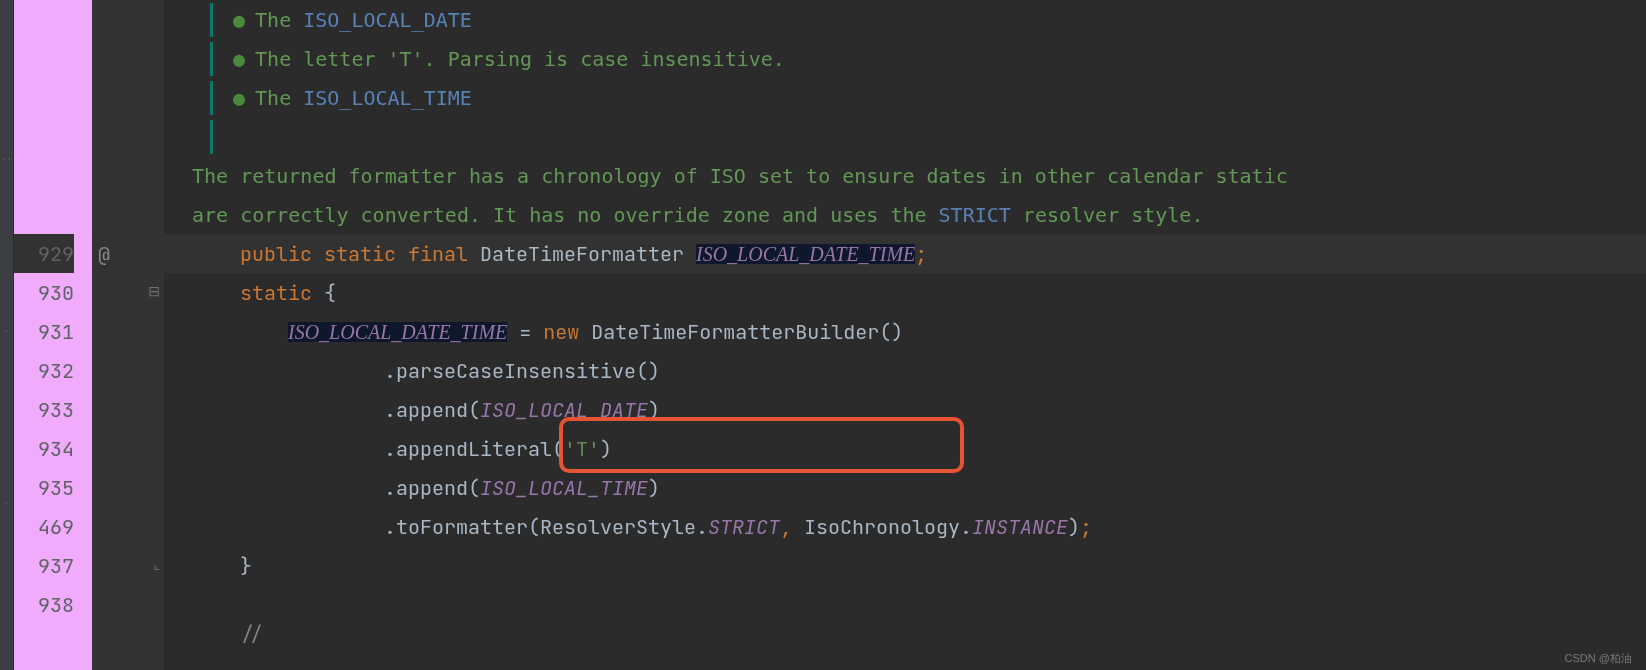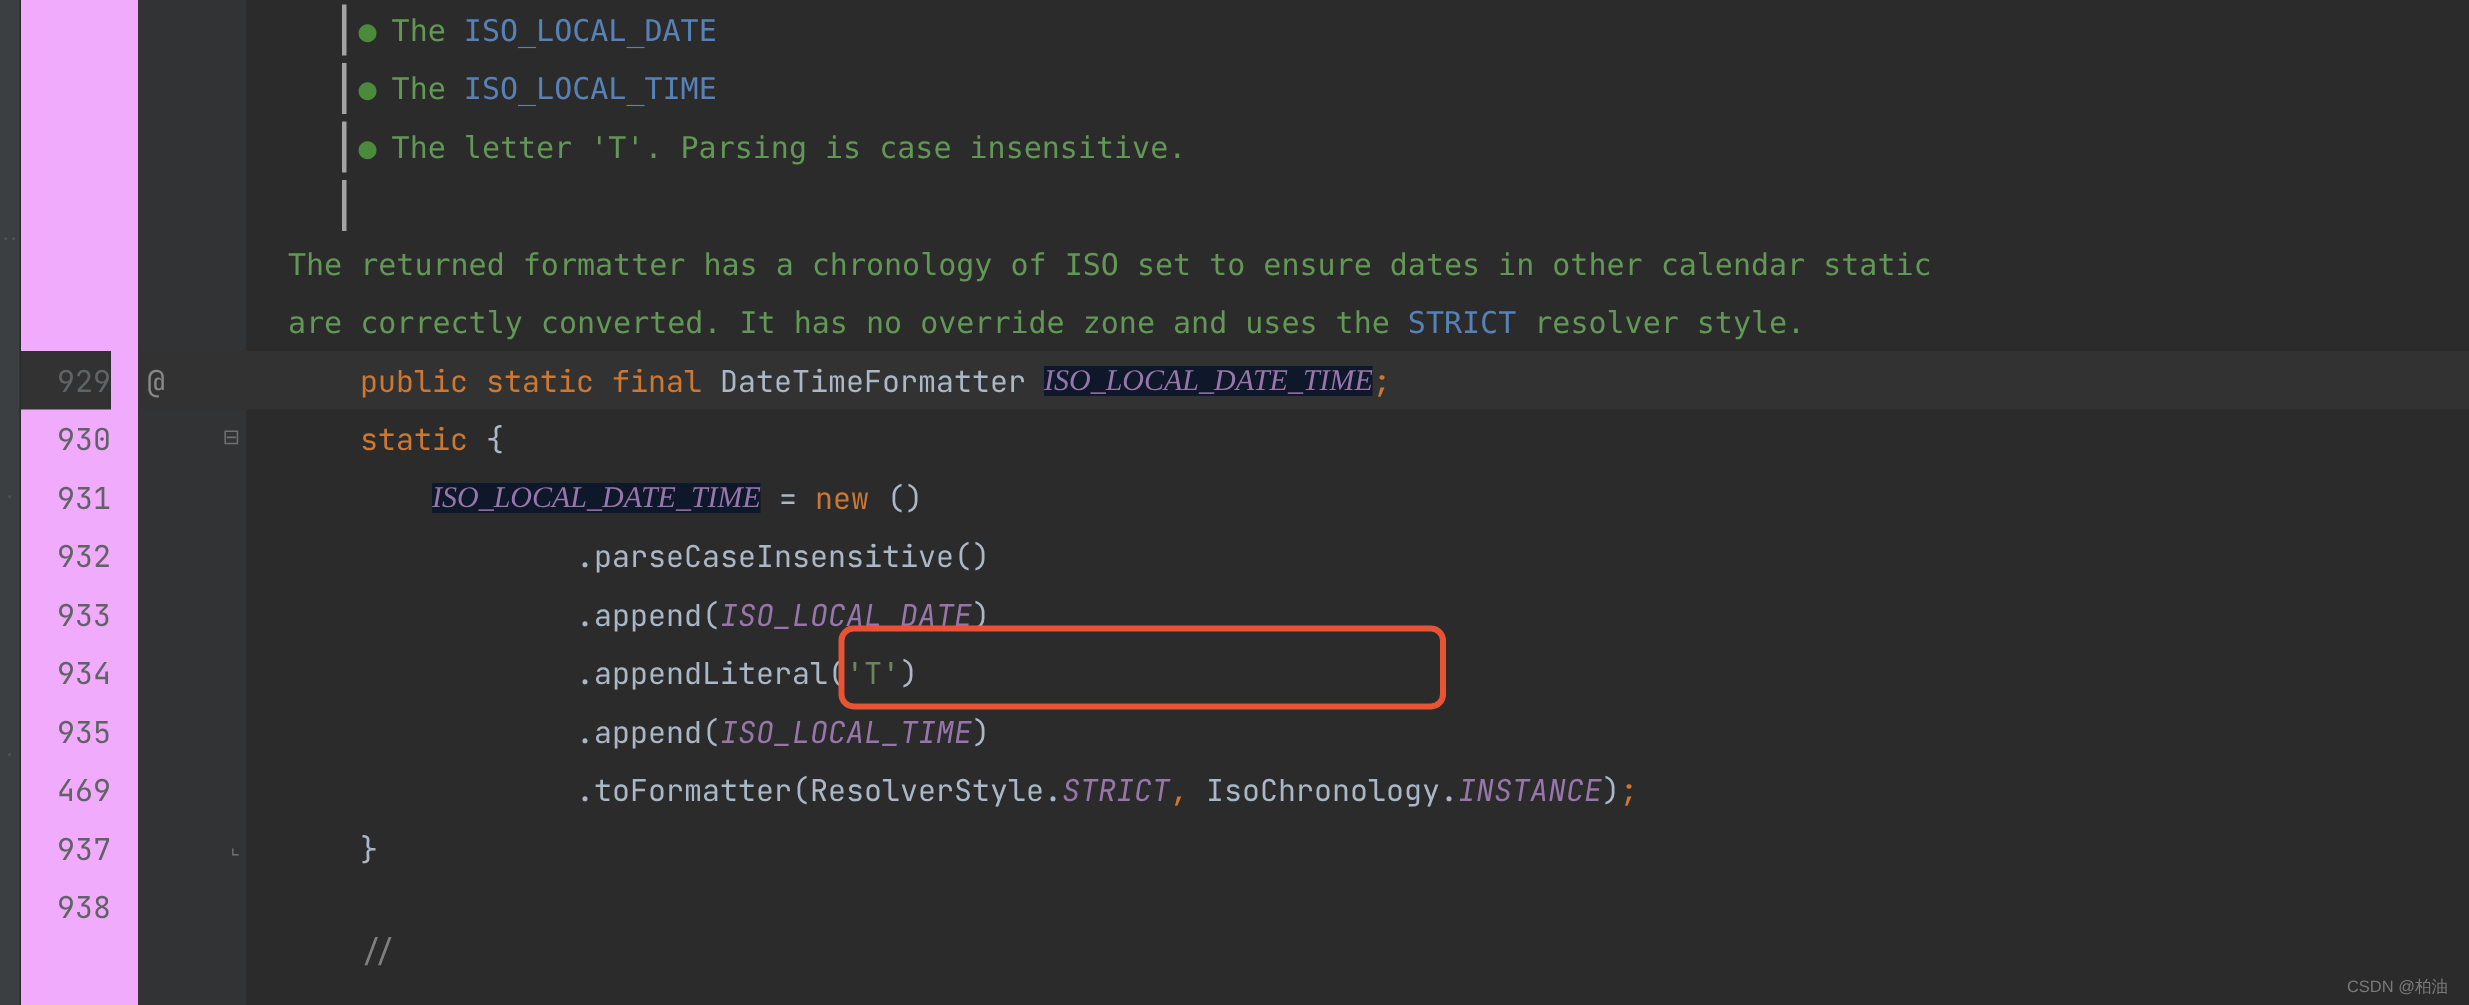--- a/index.html
+++ b/index.html
@@ -59,23 +59,23 @@
     display: flex;
     align-items: center;
     white-space: pre;
   }
   .gutter .line { justify-content: flex-end; }
   .annot .line  { color:#888; font-style: normal;}
   .code-area .line { padding-left: 28px; }
 
   
   .doc-border {
-    border-left: 3px solid #a3a3a3;
-    margin-left: 36px;
-    padding-left: 8px;
+    border-left: 3px solid #0f766e;
+    margin-left: 18px;
+    padding-left: 20px;
     line-height: 34px;
     font-family: Menlo, Consolas, monospace;
   }
   .doc-border .bullet { color:#4b8a3b; margin-right:10px;}
   .doc-text { color: #629755; }
   .doc-link { color: #5881b6; }
 
   
   .kw    { color: #cc7832; }
   .type  { color: #a9b7c6; }
@@ -162,35 +162,35 @@
     <div class="line"></div>
     <div class="line" style="justify-content:flex-end;padding-right:4px;"><span class="fold-icon">⌞</span></div>
     <div class="line"></div>
     <div class="line"></div>
   </div>
 
   <div class="code-area">
 
     <div class="line"><div class="doc-border"><span class="bullet">●</span><span class="doc-text">The </span><span class="doc-link">ISO_LOCAL_DATE</span></div></div>
 
+    <div class="line"><div class="doc-border"><span class="bullet">●</span><span class="doc-text">The letter 'T'. Parsing is case insensitive.</span></div></div>
+
     <div class="line"><div class="doc-border"><span class="bullet">●</span><span class="doc-text">The </span><span class="doc-link">ISO_LOCAL_TIME</span></div></div>
 
-    <div class="line"><div class="doc-border"><span class="bullet">●</span><span class="doc-text">The letter 'T'. Parsing is case insensitive.</span></div></div>
-
     <div class="line"><div class="doc-border">&nbsp;</div></div>
 
     <div class="line"><div class="doc-border" style="margin-left:0;border:none;padding-left:0;"><span class="doc-text">The returned formatter has a chronology of ISO set to ensure dates in other calendar static</span></div></div>
 
     <div class="line"><div class="doc-border" style="margin-left:0;border:none;padding-left:0;"><span class="doc-text">are correctly converted. It has no override zone and uses the </span><span class="doc-link">STRICT</span><span class="doc-text"> resolver style.</span></div></div>
 
     <div class="line hl-line"><span>    </span><span class="kw">public</span><span> </span><span class="kw">static</span><span> </span><span class="kw">final</span><span> </span><span class="type">DateTimeFormatter</span><span> </span><span class="ident-hi">ISO_LOCAL_DATE_TIME</span><span class="punct">;</span></div>
 
     <div class="line"><span>    </span><span class="kw">static</span><span> </span><span class="plain">{</span></div>
 
-    <div class="line"><span>        </span><span class="ident-hi">ISO_LOCAL_DATE_TIME</span><span> </span><span class="plain">=</span><span> </span><span class="kw">new</span><span> </span><span class="plain">()</span></div>
+    <div class="line"><span>        </span><span class="ident-hi">ISO_LOCAL_DATE_TIME</span><span> </span><span class="plain">=</span><span> </span><span class="kw">new</span><span> </span><span class="plain">DateTimeFormatterBuilder</span><span class="plain">()</span></div>
 
     <div class="line"><span>                </span><span class="plain">.</span><span class="meth">parseCaseInsensitive</span><span class="plain">()</span></div>
 
     <div class="line"><span>                </span><span class="plain">.</span><span class="meth">append</span><span class="plain">(</span><span class="field">ISO_LOCAL_DATE</span><span class="plain">)</span></div>
 
     <div class="line"><span>                </span><span class="plain">.</span><span class="meth">appendLiteral</span><span class="plain">(</span><span class="chr">'T'</span><span class="plain">)</span></div>
 
     <div class="line"><span>                </span><span class="plain">.</span><span class="meth">append</span><span class="plain">(</span><span class="field">ISO_LOCAL_TIME</span><span class="plain">)</span></div>
 
     <div class="line"><span>                </span><span class="plain">.</span><span class="meth">toFormatter</span><span class="plain">(</span><span class="plain">ResolverStyle</span><span class="plain">.</span><span class="field">STRICT</span><span class="punct">,</span><span> </span><span class="plain">IsoChronology</span><span class="plain">.</span><span class="field">INSTANCE</span><span class="plain">)</span><span class="punct">;</span></div>

